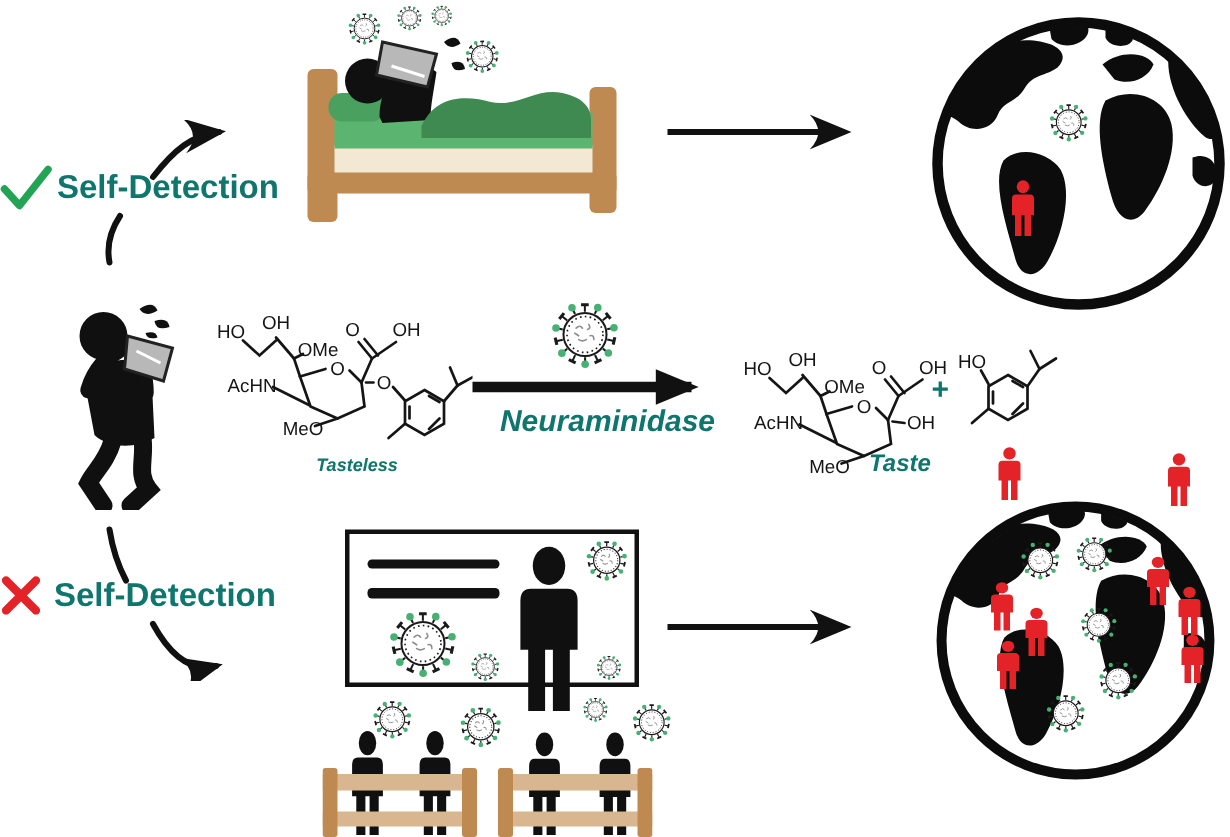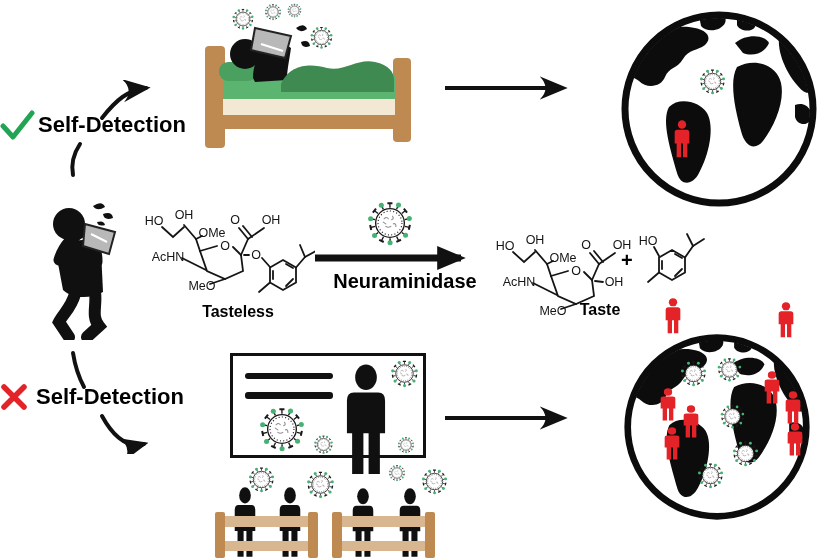--- a/index.html
+++ b/index.html
@@ -1,21 +1,21 @@
 <!DOCTYPE html>
 <html style="--green-check: #23a455; --red: #e42328; --virus-green: #46b173; --wood: #bf8a52; --bench-light: #d8b690; --mattress-green: #5cb471; --blanket-green: #3e8a50; --pillow-green: #4aa05e; --cream: #f2e8d3; --tissue: #b8b8b8; --ink: #111111;"><head>
 <meta charset="utf-8">
 <style>
   html,body{margin:0;padding:0;background:#fff;}
   #figure{position:relative;width:820px;height:558px;background:#fff;overflow:hidden;
           font-family:"Liberation Sans",sans-serif;}
   .abs{position:absolute;}
   .abs svg{display:block;width:100%;height:100%;}
-  .lbl{font-weight:bold;color:#000000;white-space:nowrap;}
-  .ctr{text-align:center;}
+  .lbl{font-weight:bold;color:#0f766e;white-space:nowrap;}
+  .ctr{text-align:center;font-style:italic;}
   .mol text{font-family:"Liberation Sans",sans-serif;font-size:12.5px;fill:#151515;}
   .mol path,.mol line{stroke:#151515;stroke-width:1.8;fill:none;stroke-linecap:round;}
   .arrow path,.arrow line{stroke:#111;fill:none;}
 </style>
 </head>
 <body>
 
 <div id="figure">
 
   
@@ -354,21 +354,21 @@
       <text x="44" y="24" text-anchor="middle">OH</text>
       <text x="72" y="42" text-anchor="middle">OMe</text>
       <text x="28" y="66" text-anchor="middle">AcHN</text>
       <text x="62" y="95" text-anchor="middle">MeO</text>
       <text x="85" y="55" text-anchor="middle">O</text>
       <text x="95" y="29" text-anchor="middle">O</text>
       <text x="131" y="29" text-anchor="middle">OH</text>
       <text x="116" y="64" text-anchor="middle">O</text>
     </svg>
   </span>
-  <div class="abs lbl ctr" style="left:183px;top:303px;width:110px;font-size:16px">Tasteless</div>
+  <div class="abs lbl ctr" style="left:183px;top:303px;width:110px;font-size:12px">Tasteless</div>
 
   
   <span class="abs js-virus" style="left:363px;top:196px;width:54px;height:54px">
       <svg viewBox="0 0 64 64">
         <circle cx="32" cy="32" r="17" fill="#fff" stroke="#1a1a1a" stroke-width="1.6"></circle>
         <circle cx="32" cy="32" r="14.2" fill="none" stroke="#1a1a1a" stroke-width="1.3" stroke-dasharray="1.3 2.6"></circle>
         <g stroke="#8f8f8f" stroke-width="1.3" fill="none" stroke-linecap="round">
           <path d="M25 27 q3 -3 5 0"></path>
           <path d="M35 24 q2 3 -1 4"></path>
           <path d="M27 36 q3 2 6 0"></path>

